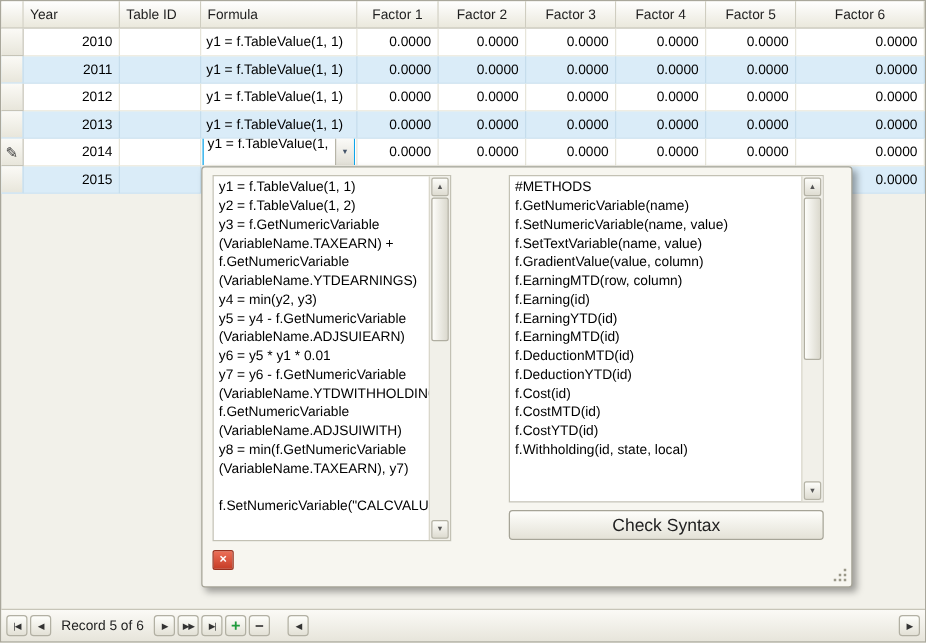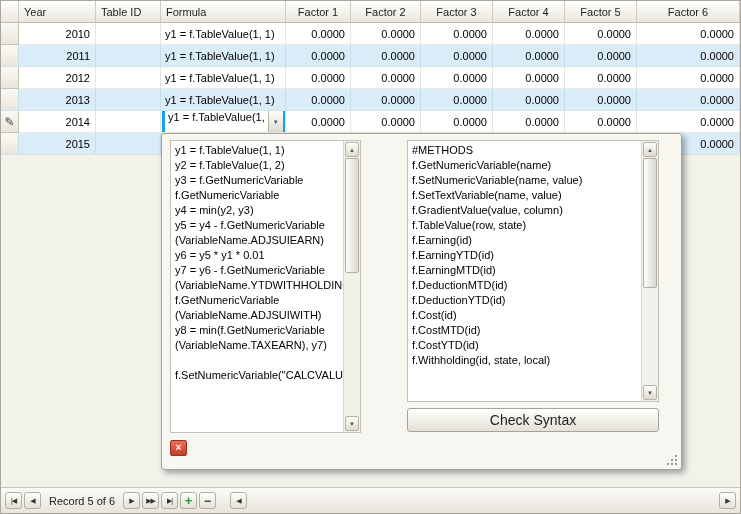--- a/index.html
+++ b/index.html
@@ -18,21 +18,21 @@
   .grow{display:flex;height:22px;background:#fff;}
   .grow.alt{background:#daecf8;align-items:flex-end;}
   .cell{height:22px;border-right:1px solid #e7e5da;border-bottom:1px solid #efede3;
         display:flex;align-items:center;padding:0 4px;white-space:nowrap;overflow:hidden;}
   .grow.alt .cell{border-right-color:#c6ddec;border-bottom-color:#cfe4f1;}
   .cell.num{justify-content:flex-end;padding-right:5px;}
   .cell.ind{background:linear-gradient(#fbfaf6,#e8e6db);border-right:1px solid #c6c4b7;
             border-bottom:1px solid #c6c4b7;justify-content:center;padding:0;}
   .pencil{font-size:12px;line-height:1;color:#3a3a3a;}
   .cell.editing{padding:1px;}
-  .inline-editor{flex:1;height:30px;background:#fff;border:3px solid #0ea5e9;display:flex;align-items:stretch;}
+  .inline-editor{flex:1;height:30px;background:#fff;border:1px solid #0ea5e9;display:flex;align-items:stretch;}
   .ed-text{flex:1;padding:1px 3px 0 3px;overflow:hidden;white-space:nowrap;}
   .dd-btn{width:15px;background:linear-gradient(#fefefc,#dcdad0);border-left:1px solid #b7b5a8;
           display:flex;align-items:center;justify-content:center;cursor:pointer;}
   .dd-ch{font-size:6px;color:#44556a;}
 
   
   .popup{position:absolute;left:160px;top:132px;width:521px;height:337px;background:#f7f6f0;
          border:1px solid #a6a497;border-radius:3px;box-shadow:3px 3px 6px rgba(0,0,0,0.35);z-index:10;}
   .editor-box{position:absolute;background:#fff;border:1px solid #c3c1b4;}
   .editor-box.left{left:8px;top:6px;width:191px;height:293px;}
@@ -172,21 +172,23 @@
         <div class="cell num" style="width: 103px;">0.0000</div>
       </div>
     </div>
 
   <div class="popup">
     <div class="editor-box left">
       <div class="editor-content" id="formula-lines">
           <div class="tline">y1 = f.TableValue(1, 1)</div>
           <div class="tline">y2 = f.TableValue(1, 2)</div>
           <div class="tline">y3 = f.GetNumericVariable</div>
+          <div class="tline">(VariableName.TAXEARN) +</div>
           <div class="tline">f.GetNumericVariable</div>
+          <div class="tline">(VariableName.YTDEARNINGS)</div>
           <div class="tline">y4 = min(y2, y3)</div>
           <div class="tline">y5 = y4 - f.GetNumericVariable</div>
           <div class="tline">(VariableName.ADJSUIEARN)</div>
           <div class="tline">y6 = y5 * y1 * 0.01</div>
           <div class="tline">y7 = y6 - f.GetNumericVariable</div>
           <div class="tline">(VariableName.YTDWITHHOLDINGS) -</div>
           <div class="tline">f.GetNumericVariable</div>
           <div class="tline">(VariableName.ADJSUIWITH)</div>
           <div class="tline">y8 = min(f.GetNumericVariable</div>
           <div class="tline">(VariableName.TAXEARN), y7)</div>
@@ -204,21 +206,21 @@
       </div>
     </div>
 
     <div class="editor-box right">
       <div class="editor-content" id="methods-lines">
           <div class="tline">#METHODS</div>
           <div class="tline">f.GetNumericVariable(name)</div>
           <div class="tline">f.SetNumericVariable(name, value)</div>
           <div class="tline">f.SetTextVariable(name, value)</div>
           <div class="tline">f.GradientValue(value, column)</div>
-          <div class="tline">f.TableValue(row, state)</div>
+          <div class="tline">f.EarningMTD(row, column)</div>
           <div class="tline">f.Earning(id)</div>
           <div class="tline">f.EarningYTD(id)</div>
           <div class="tline">f.EarningMTD(id)</div>
           <div class="tline">f.DeductionMTD(id)</div>
           <div class="tline">f.DeductionYTD(id)</div>
           <div class="tline">f.Cost(id)</div>
           <div class="tline">f.CostMTD(id)</div>
           <div class="tline">f.CostYTD(id)</div>
           <div class="tline">f.Withholding(id, state, local)</div>
         </div>

